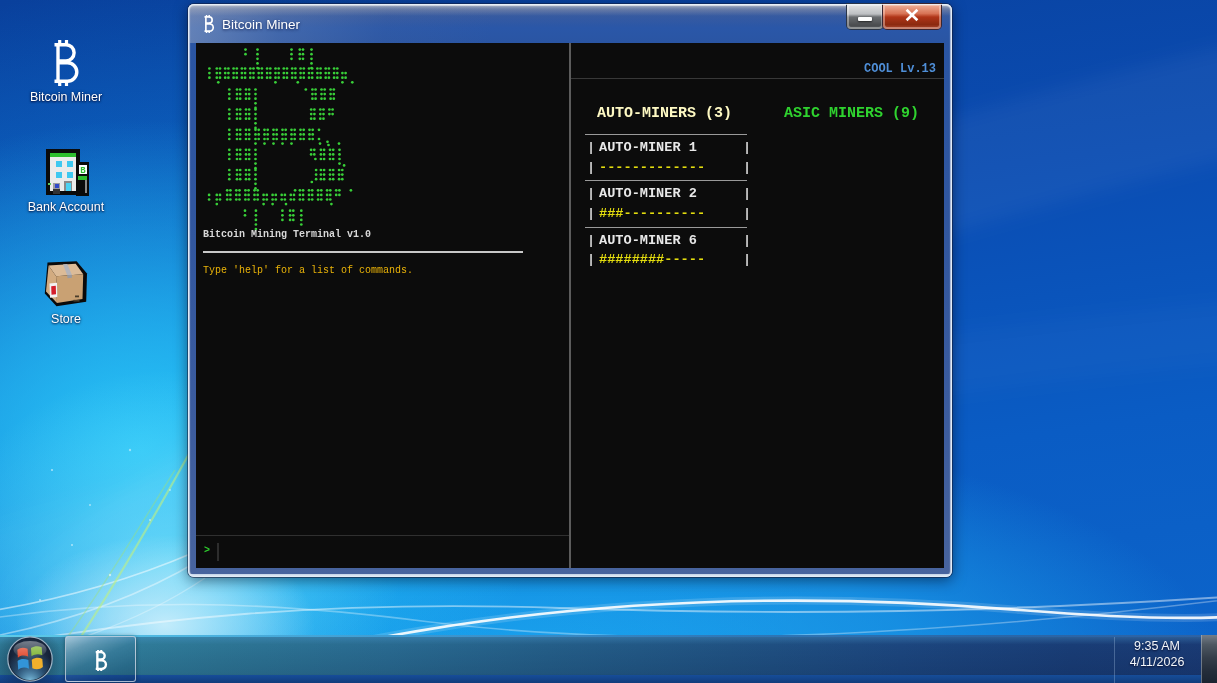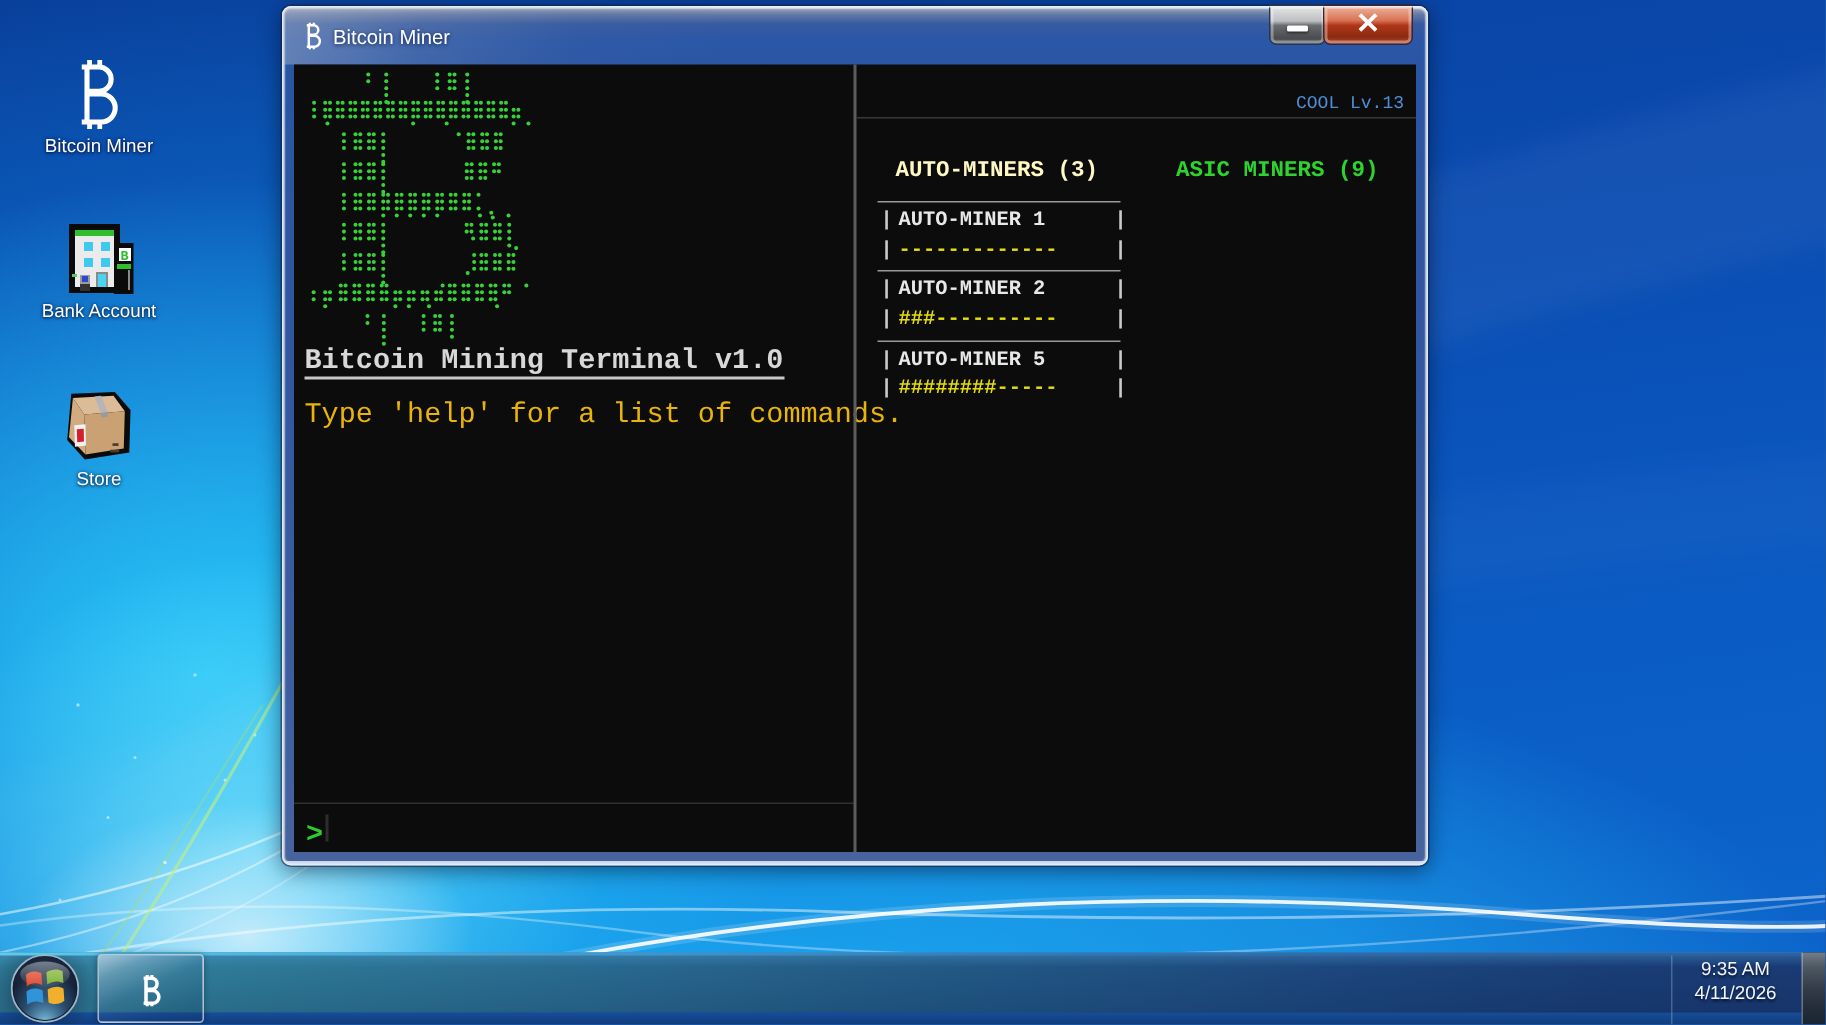--- a/index.html
+++ b/index.html
@@ -52,34 +52,34 @@
   background:linear-gradient(180deg, #f0b49e 0%, #d87456 38%, #b03518 52%, #8c2a10 82%, #ac4830 100%);
   box-shadow:0 0 0 1px #3a2530, 0 0 0 2px rgba(255,230,220,.4) inset; }
 #closebtn svg { position:absolute; left:21px; top:4px; }
 
 
 #content { position:absolute; left:8px; top:39px; width:748px; height:525px; background:#0c0c0c;
   font-family:"Liberation Mono", monospace; }
 #divider { position:absolute; left:373px; top:0; width:2px; height:525px; background:#5c5c5c; }
 
 
-.lt { position:absolute; color:#d8d8d8; font-size:19px; font-weight:bold; letter-spacing:0; white-space:pre;text-align:center; }
+.lt { position:absolute; color:#d8d8d8; font-size:10px; font-weight:bold; letter-spacing:0; white-space:pre;text-align:center; }
 #term-title { left:7px; top:186px; }
 #term-line { position:absolute; left:7px; top:208px; width:320px; height:2px; background:#c8c8c8; }
 #term-help { left:7px; top:222px; color:#eab308; font-weight:normal; }
 #in-sep { position:absolute; left:0; top:492px; width:373px; height:1px; background:#303030; }
 #prompt { left:8px; top:502px; color:#2ecc2e; }
 #caret { position:absolute; left:21px; top:500px; width:2px; height:18px; background:#2d2d2d; }
 
 
 .rp { position:absolute; font-size:13.5px; white-space:pre; font-weight:bold; }
 #heat { left:388px; top:17px; color:#c4c4c4; font-size:14px; }
 #heat .g { color:#2fc92f; font-weight:bold; }
 #heat .pct { color:#3ee63e; }
-#cool { position:absolute; left:668px; top:19px; font-size:12px; color:#4f8fd8; font-weight:normal; white-space:pre; }
+#cool { position:absolute; left:668px; top:19px; font-size:12px; color:#4f8fd8; font-weight:bold; white-space:pre; }
 #rp-sep { position:absolute; left:375px; top:35px; width:373px; height:1px; background:#383838; }
 #hdr1 { left:401px; top:62px; font-size:15px; color:#fef9c3; }
 #hdr2 { left:588px; top:62px; font-size:15px; color:#2fd32f; }
 .mbox-line { position:absolute; left:389px; width:162px; height:1px; background:#9a9a9a; }
 .mpipe { position:absolute; font-size:13.5px; color:#c9c9c9; font-weight:bold; }
 .mrow { position:absolute; left:403px; font-size:13.6px; color:#e8e8e8; font-weight:bold; white-space:pre; }
 .mrow .bar { color:#e3dc0e; }
 
 
 #taskbar { position:absolute; left:0; top:635px; width:1217px; height:40px;
@@ -707,21 +707,21 @@
       <div class="mpipe" style="left:391px; top:162.9px;">|</div>
       <div class="mpipe" style="left:547px; top:143.1px;">|</div>
       <div class="mpipe" style="left:547px; top:162.9px;">|</div>
       <div class="mrow" style="top:143.1px;">AUTO-MINER 2</div>
       <div class="mrow" style="top:162.9px;"><span class="bar">###----------</span></div>
       <div class="mbox-line" style="top:183.5px;"></div>
       <div class="mpipe" style="left:391px; top:189.5px;">|</div>
       <div class="mpipe" style="left:391px; top:209.3px;">|</div>
       <div class="mpipe" style="left:547px; top:189.5px;">|</div>
       <div class="mpipe" style="left:547px; top:209.3px;">|</div>
-      <div class="mrow" style="top:189.5px;">AUTO-MINER 5</div>
+      <div class="mrow" style="top:189.5px;">AUTO-MINER 6</div>
       <div class="mrow" style="top:209.3px;"><span class="bar">########-----</span></div>
   </div>
   <div id="winlight"></div>
   <div style="position:absolute; left:2px; width:760px; bottom:1px; height:2.5px; background:rgba(222,234,246,.85); border-radius:0 0 5px 5px;"></div>
 </div>
 
 <div id="taskbar">
   <div id="orbshade"></div>
   <div id="tbtopline"></div>
   <svg style="position:absolute; left:7px; top:1px;" width="46" height="46" viewBox="0 0 46 46">

